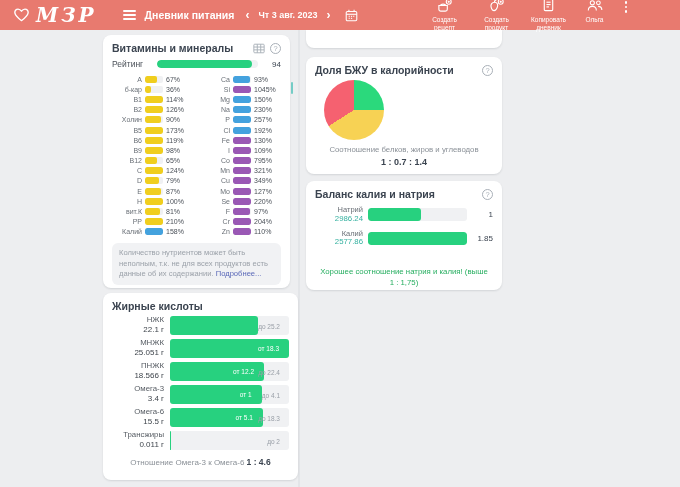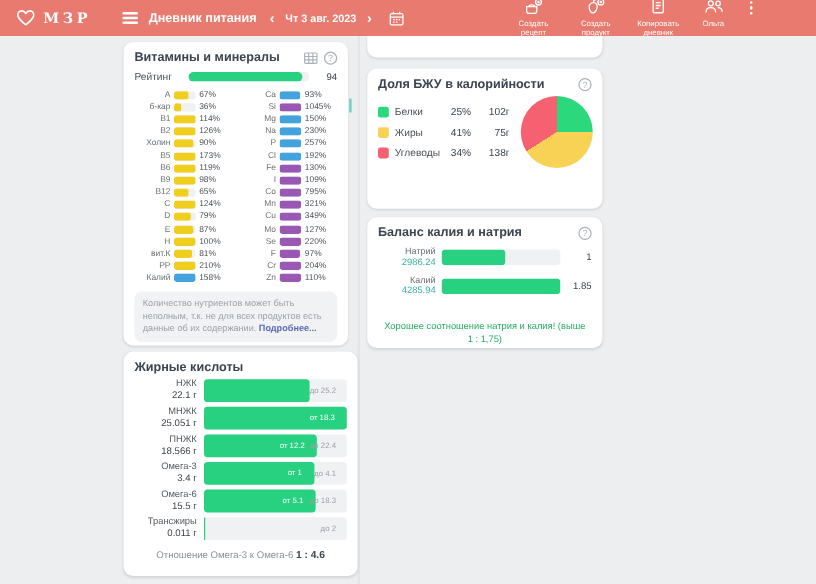--- a/index.html
+++ b/index.html
@@ -1,21 +1,21 @@
 <!DOCTYPE html>
 <html><head>
 <meta charset="utf-8">
 <style>
   *{box-sizing:border-box;margin:0;padding:0}
   html,body{width:680px;height:487px}
   body{position:relative;background:#EDEEF0;font-family:"Liberation Sans",sans-serif;overflow:hidden;color:#3C4650}
   
   .topbar{position:absolute;left:0;top:0;width:680px;height:30px;background:#E87A6F;display:flex;align-items:center;color:#fff;z-index:10}
   .brand{display:flex;align-items:center;margin-left:14px;gap:7px;cursor:pointer}
-  .brand-text{font-family:"DejaVu Serif",serif;font-weight:bold;font-size:12px;letter-spacing:3px}
+  .brand-text{font-family:"DejaVu Serif",serif;font-style:italic;font-weight:bold;font-size:20px;letter-spacing:3px}
   .burger{margin-left:24px;display:flex;flex-direction:column;gap:2px;cursor:pointer;padding:2px}
   .burger span{display:block;width:13px;height:2px;background:#fff;border-radius:1px}
   .nav-title{margin-left:7px;font-weight:bold;font-size:10.5px}
   .date-nav{display:flex;align-items:center;margin-left:9px;gap:7px}
   .chev{font-size:12px;font-weight:bold;padding:0 2px;cursor:pointer;line-height:1}
   .date-text{font-size:9px;font-weight:bold}
   .cal-icon{margin-left:5px;cursor:pointer;display:flex}
   .top-actions{margin-left:auto;margin-right:8px;display:flex;align-items:flex-start;gap:6px}
   .action-btn{display:flex;flex-direction:column;align-items:center;font-size:6.5px;line-height:1.2;text-align:center;width:46px;cursor:pointer}
   .action-btn svg{margin-bottom:1px}
@@ -42,21 +42,21 @@
   .rating-fill{display:block;height:100%;background:#27D17F;border-radius:4px}
   .rating-val{width:18px;font-size:8px;color:#3B4450;text-align:right;flex:none}
   .vgrid{display:flex;gap:7px;margin-top:5px}
   .vcol{flex:1}
   .vrow{display:flex;align-items:center;height:10.2px}
   .vlab{width:30px;font-size:7px;color:#6A7077;text-align:right;flex:none;white-space:nowrap}
   .vtrk{flex:1;height:7px;background:#F0F1F3;border-radius:2px;margin:0 3px;overflow:hidden}
   .vfil{display:block;height:100%;border-radius:2px}
   .vpct{width:27px;font-size:7px;color:#4A5058;flex:none}
   .note{margin-top:6px;background:#F1F2F4;border-radius:6px;padding:5px 7px;font-size:7.6px;color:#9BA1A9;line-height:1.4}
-  .note a{color:#5A68B8;font-weight:bold;text-decoration:none;cursor:pointer}
+  .note a{color:#5A68B8;font-weight:normal;text-decoration:none;cursor:pointer}
   
   .frows{margin-top:2px}
   .frow{display:flex;align-items:center;margin-top:4px}
   .flab{width:52px;flex:none;text-align:right;margin-right:6px;display:flex;flex-direction:column;line-height:1.15}
   .fname{font-size:7.8px;color:#555B62}
   .fval{font-size:8px;color:#3F454C}
   .ftrk{position:relative;flex:1;height:19px;background:#F0F1F3;border-radius:3px}
   .ffil{position:absolute;left:0;top:0;bottom:0;background:#27D17F;border-radius:3px;display:flex;align-items:center;justify-content:flex-end}
   .ffrom{font-size:6.5px;color:#fff;padding-right:10px;white-space:nowrap}
   .fto{position:absolute;right:9px;top:50%;transform:translateY(-50%);font-size:6.5px;color:#9AA0A8;white-space:nowrap}
@@ -528,41 +528,25 @@
 </div>
 
 <div class="panel" id="p-bju">
   <div class="panel-head">
     <span class="panel-title">Доля БЖУ в калорийности</span>
     <span class="head-icons">
         <span class="help">?</span>
       </span>
   </div>
   <div class="bju-body">
-    <div class="legend" id="bju-legend">
-  <div class="lrow">
-    <span class="lsq" style="background:#2BD97C"></span>
-    <span class="lname">Белки</span>
-    <span class="lpct">25%</span>
-    <span class="lgr">102г</span>
-  </div>
-  <div class="lrow">
-    <span class="lsq" style="background:#F7D254"></span>
-    <span class="lname">Жиры</span>
-    <span class="lpct">41%</span>
-    <span class="lgr">75г</span>
-  </div>
-  <div class="lrow">
-    <span class="lsq" style="background:#F56170"></span>
-    <span class="lname">Углеводы</span>
-    <span class="lpct">34%</span>
-    <span class="lgr">138г</span>
-  </div>
-      </div>
     <div class="pie" id="bju-pie" style="background: conic-gradient(rgb(43, 217, 124) 0deg, rgb(43, 217, 124) 25%, rgb(247, 210, 84) 25%, rgb(247, 210, 84) 66%, rgb(245, 97, 112) 66%, rgb(245, 97, 112) 100%);"></div>
+  </div>
+  <div class="bju-footer">
+    <span>Соотношение белков, жиров и углеводов</span><br>
+    <span class="bju-ratio">1 : 0.7 : 1.4</span>
   </div>
 </div>
 
 <div class="panel" id="p-bal">
   <div class="panel-head">
     <span class="panel-title">Баланс калия и натрия</span>
     <span class="head-icons">
         <span class="help">?</span>
       </span>
   </div>
@@ -573,21 +557,21 @@
       <span class="bnum">2986.24</span>
     </span>
     <span class="btrk">
       <span class="bfil" style="width:54%"></span>
     </span>
     <span class="bright">1</span>
   </div>
   <div class="brow">
     <span class="blab">
       <span class="bname">Калий</span>
-      <span class="bnum">4285.94</span>
+      <span class="bnum">2577.86</span>
     </span>
     <span class="btrk">
       <span class="bfil" style="width:100%"></span>
     </span>
     <span class="bright">1.85</span>
   </div>
     </div>
   <div class="bal-good">Хорошее соотношение натрия и калия! (выше 1 : 1,75)</div>
 </div>
 

